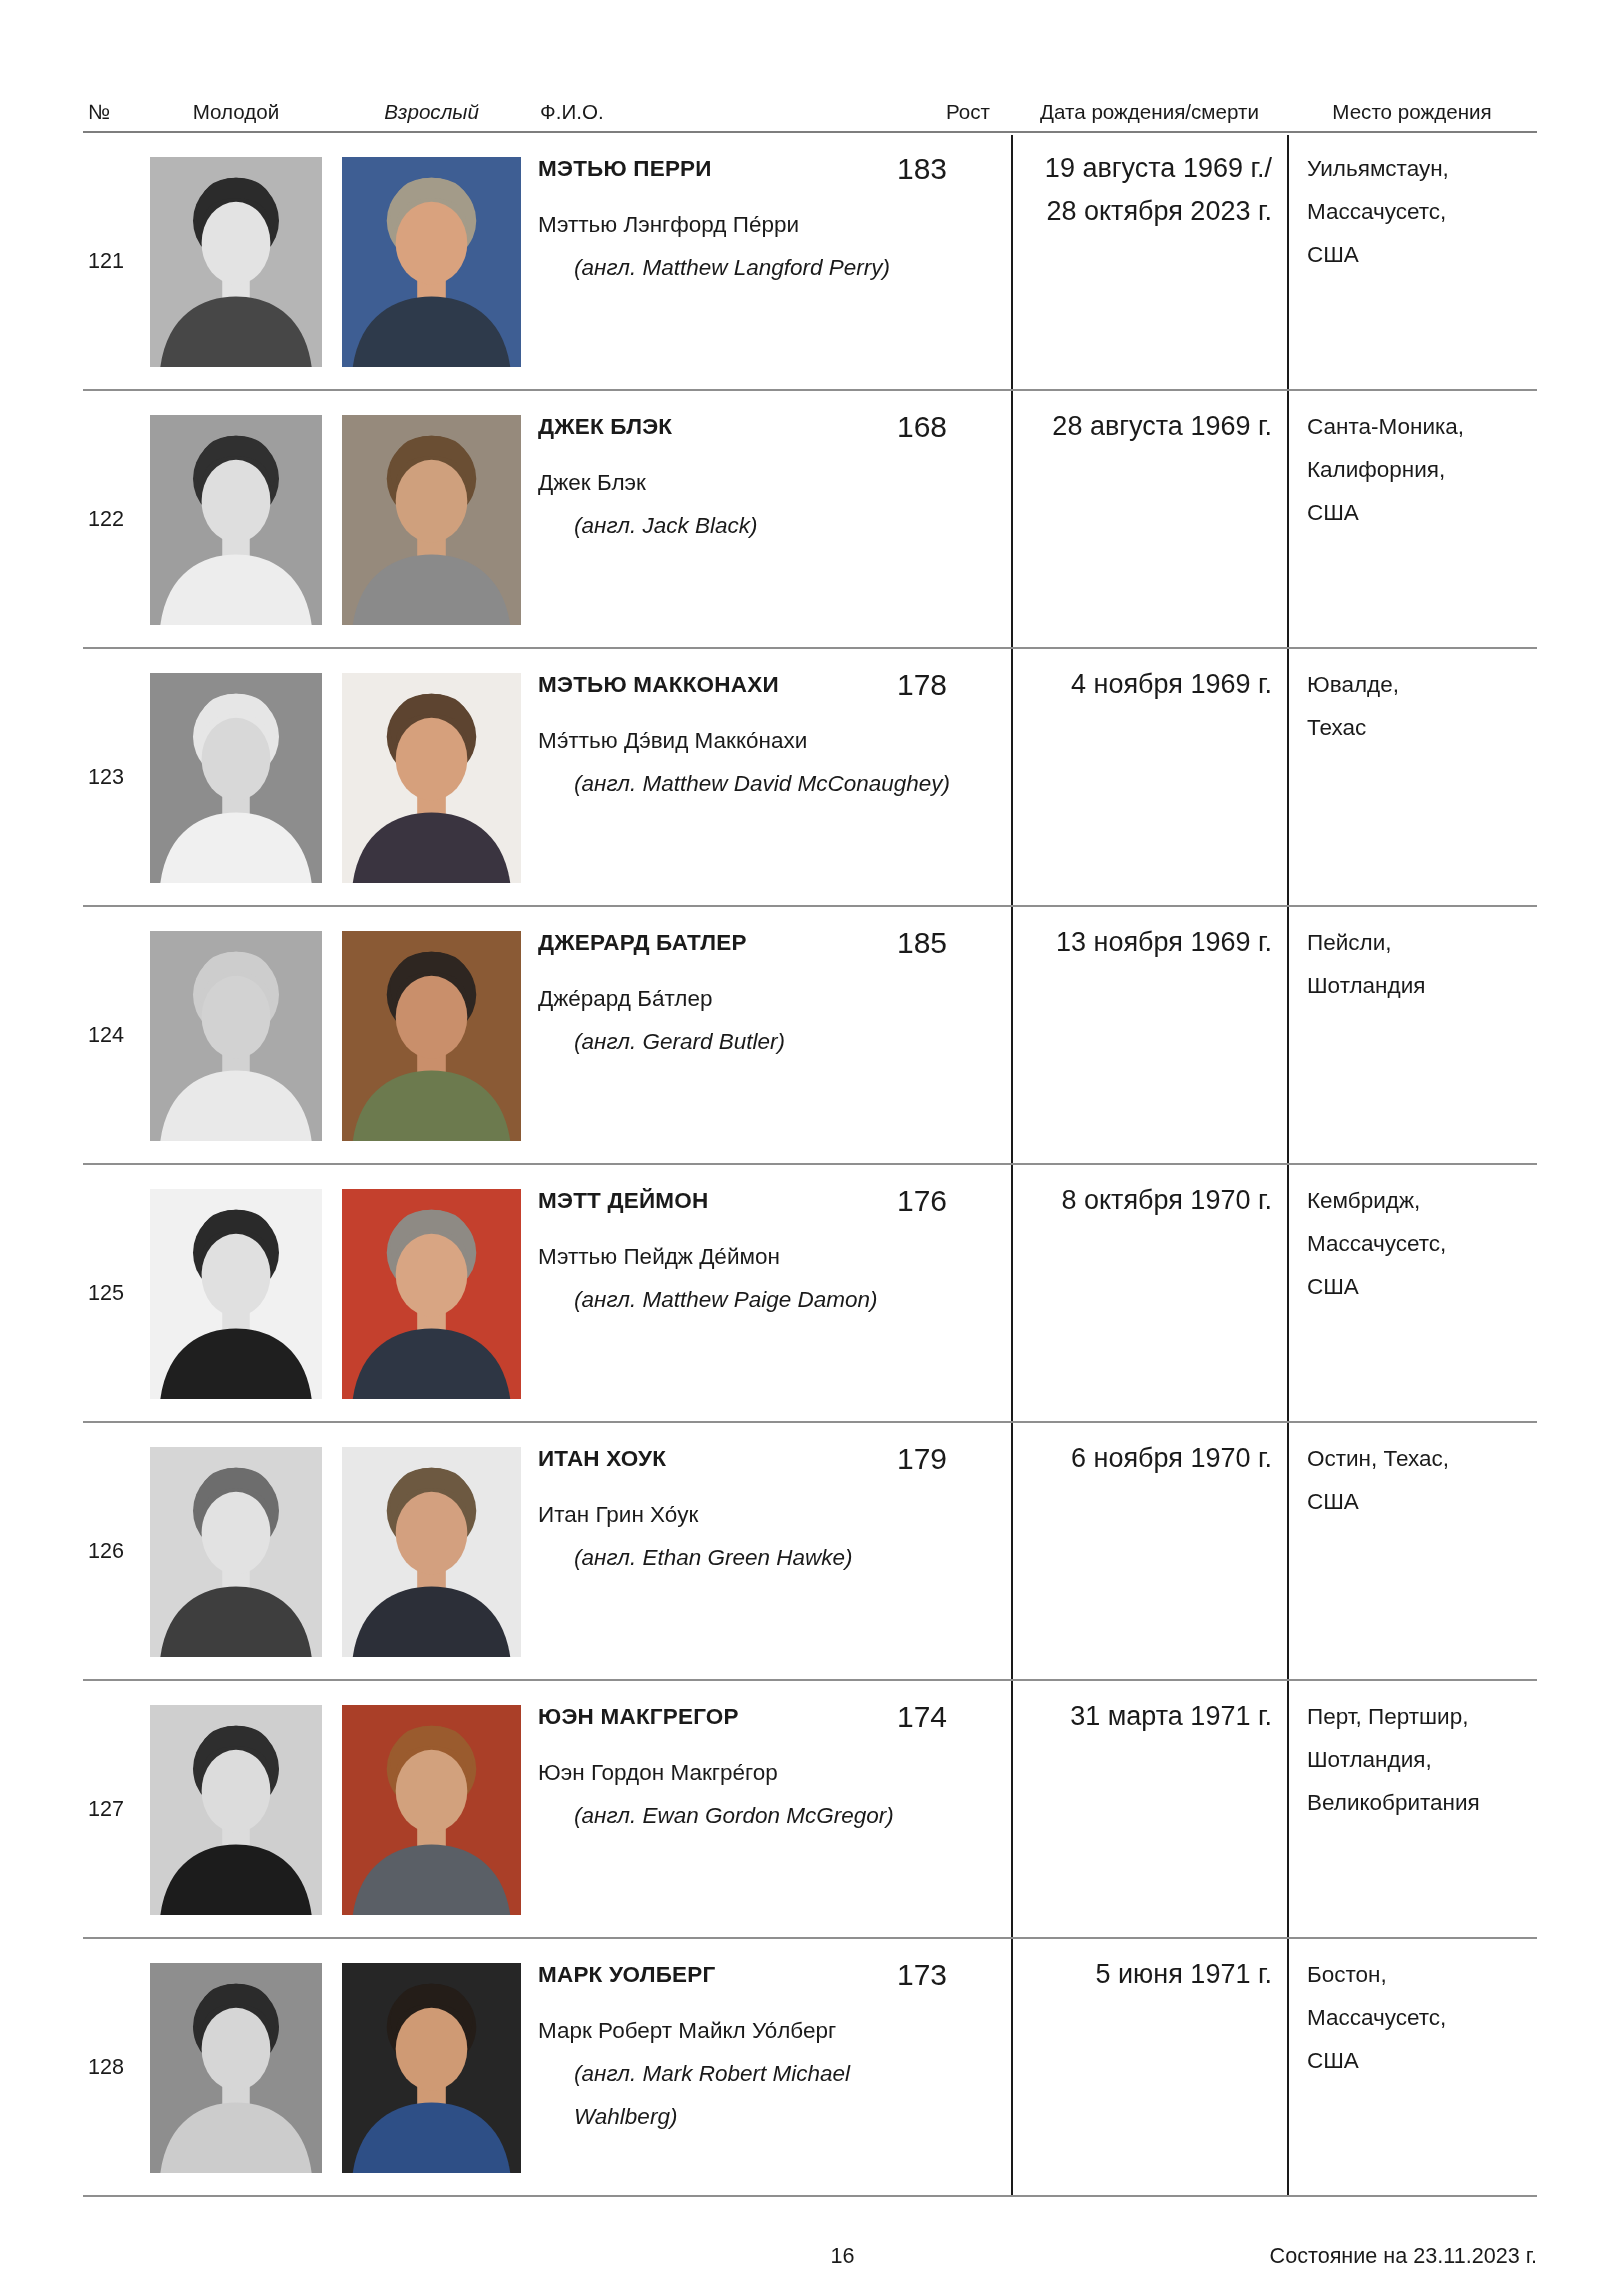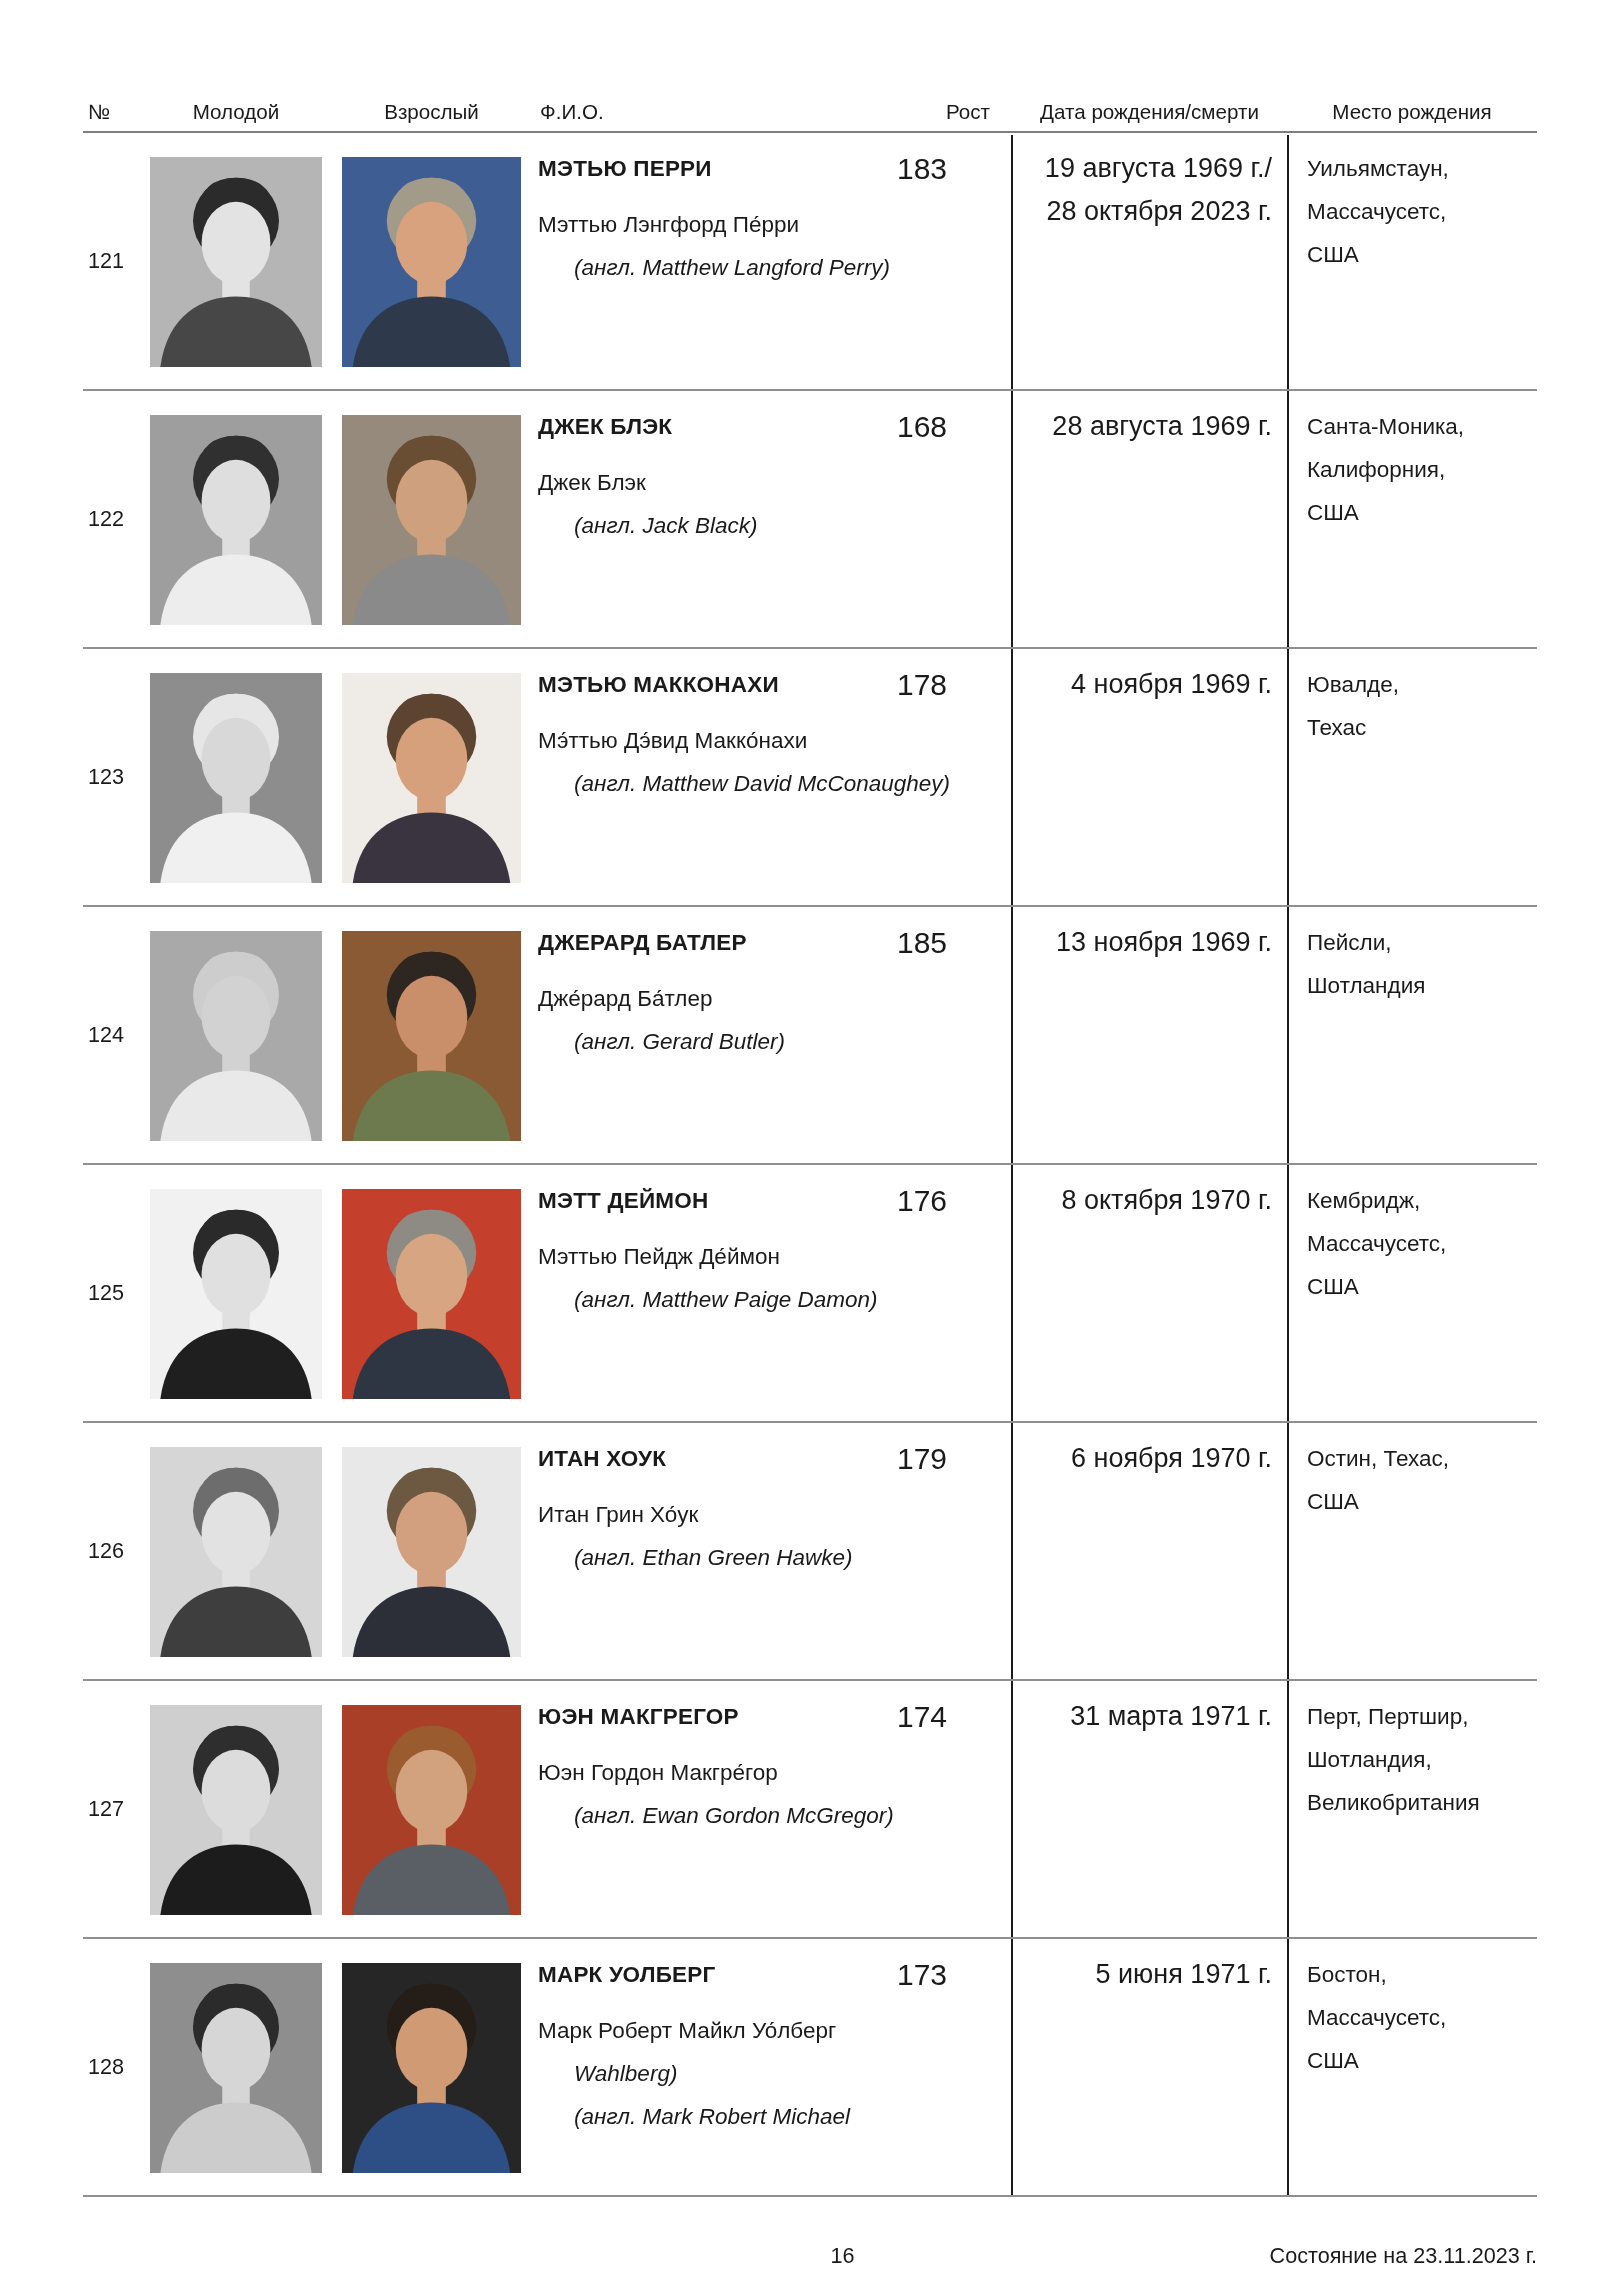--- a/index.html
+++ b/index.html
@@ -9,21 +9,21 @@
     background:#ffffff;
     font-family:"Liberation Sans","DejaVu Sans",sans-serif;
     color:#1a1a1a;
     overflow:hidden;
   }
   
   .thead{position:absolute;top:98px;left:0;width:1621px;height:31px;font-size:20.6px;line-height:27.4px;}
   .th{position:absolute;white-space:nowrap;}
   .th-num{left:88px;}
   .th-young{left:150px;width:172px;text-align:center;}
-  .th-adult{left:342px;width:179px;text-align:center;}
+  .th-adult{left:342px;width:179px;text-align:center;font-style:italic;}
   .th-name{left:540px;}
   .th-height{left:902px;width:88px;text-align:right;}
   .th-dates{left:1013px;width:273px;text-align:center;}
   .th-place{left:1287px;width:250px;text-align:center;}
   
   .tbody{
     position:absolute;left:83px;top:131px;width:1454px;
     border-top:2px solid #7e7e7e;
   }
   .row{position:relative;height:256px;border-bottom:2px solid #8f8f8f;}
@@ -341,22 +341,22 @@
         <rect x="42" y="62" width="16" height="22" style="fill:var(--skin)"></rect>
         <ellipse cx="50" cy="50" rx="20" ry="24" style="fill:var(--skin)"></ellipse>
         <path d="M27,32 Q30,12 50,12 Q70,12 73,32 Q73,40 70,42 Q70,24 50,24 Q30,24 30,42 Q27,40 27,32 Z" style="fill:var(--hair)"></path>
         <path d="M6,122 C10,92 30,81 50,81 C70,81 90,92 94,122 Z" style="fill:var(--shirt)"></path>
       </svg>
     </div>
     <div class="name">
       <div class="title">МАРК УОЛБЕРГ</div>
       <div class="fullname">Марк Роберт Майкл Уо́лберг</div>
       <div class="latin">
+            <div>(англ. Mark Robert Michael</div>
             <div>Wahlberg)</div>
-            <div>(англ. Mark Robert Michael</div>
           </div>
     </div>
     <div class="heightcell">173</div>
     <div class="datescell">
           <div>5 июня 1971 г.</div>
         </div>
     <div class="placecell">
           <div>Бостон,</div>
           <div>Массачусетс,</div>
           <div>США</div>

